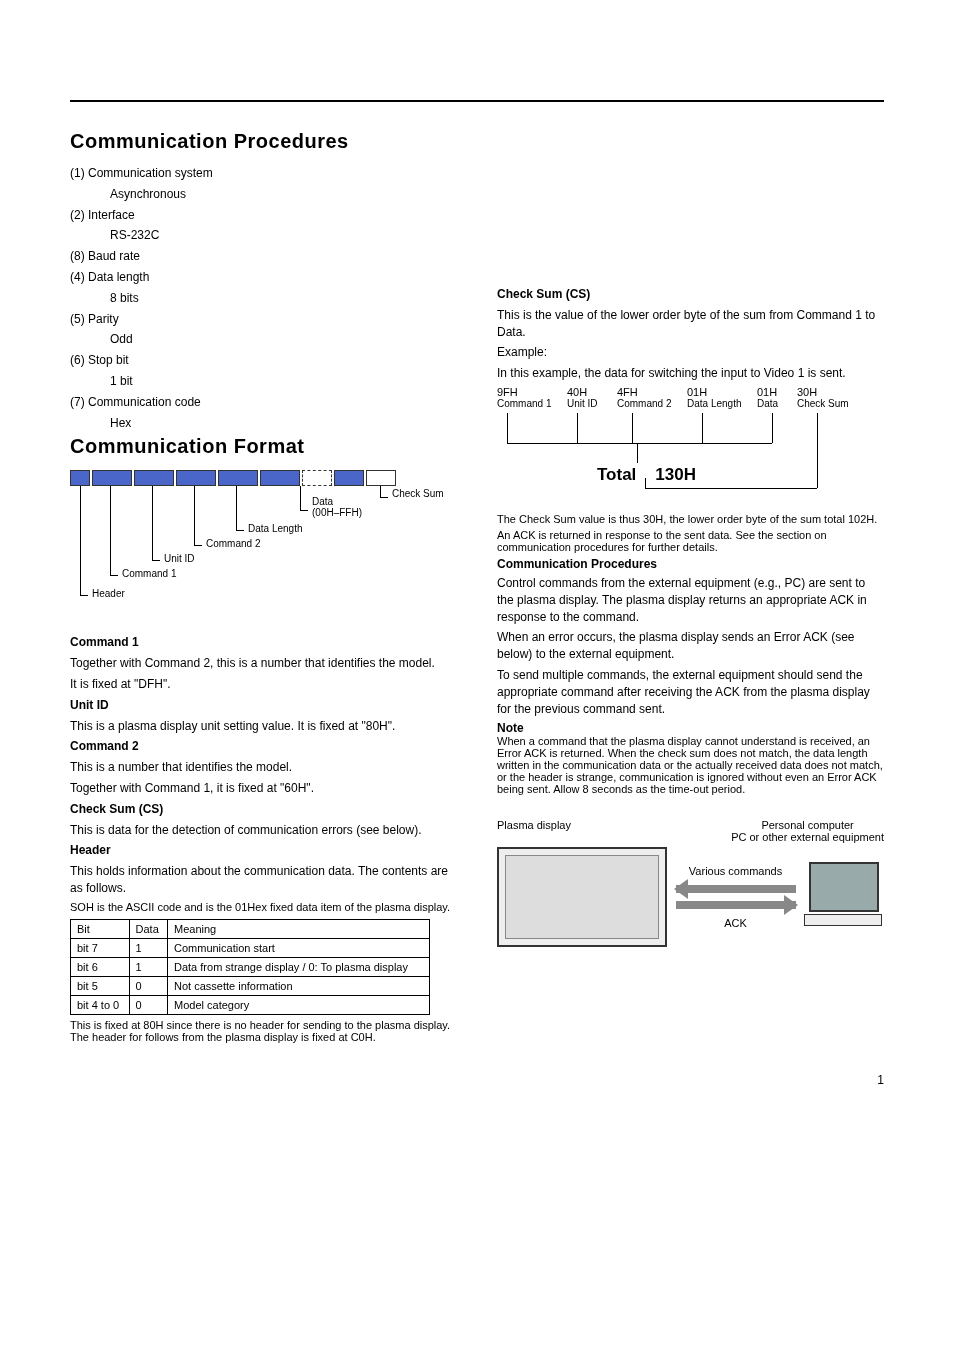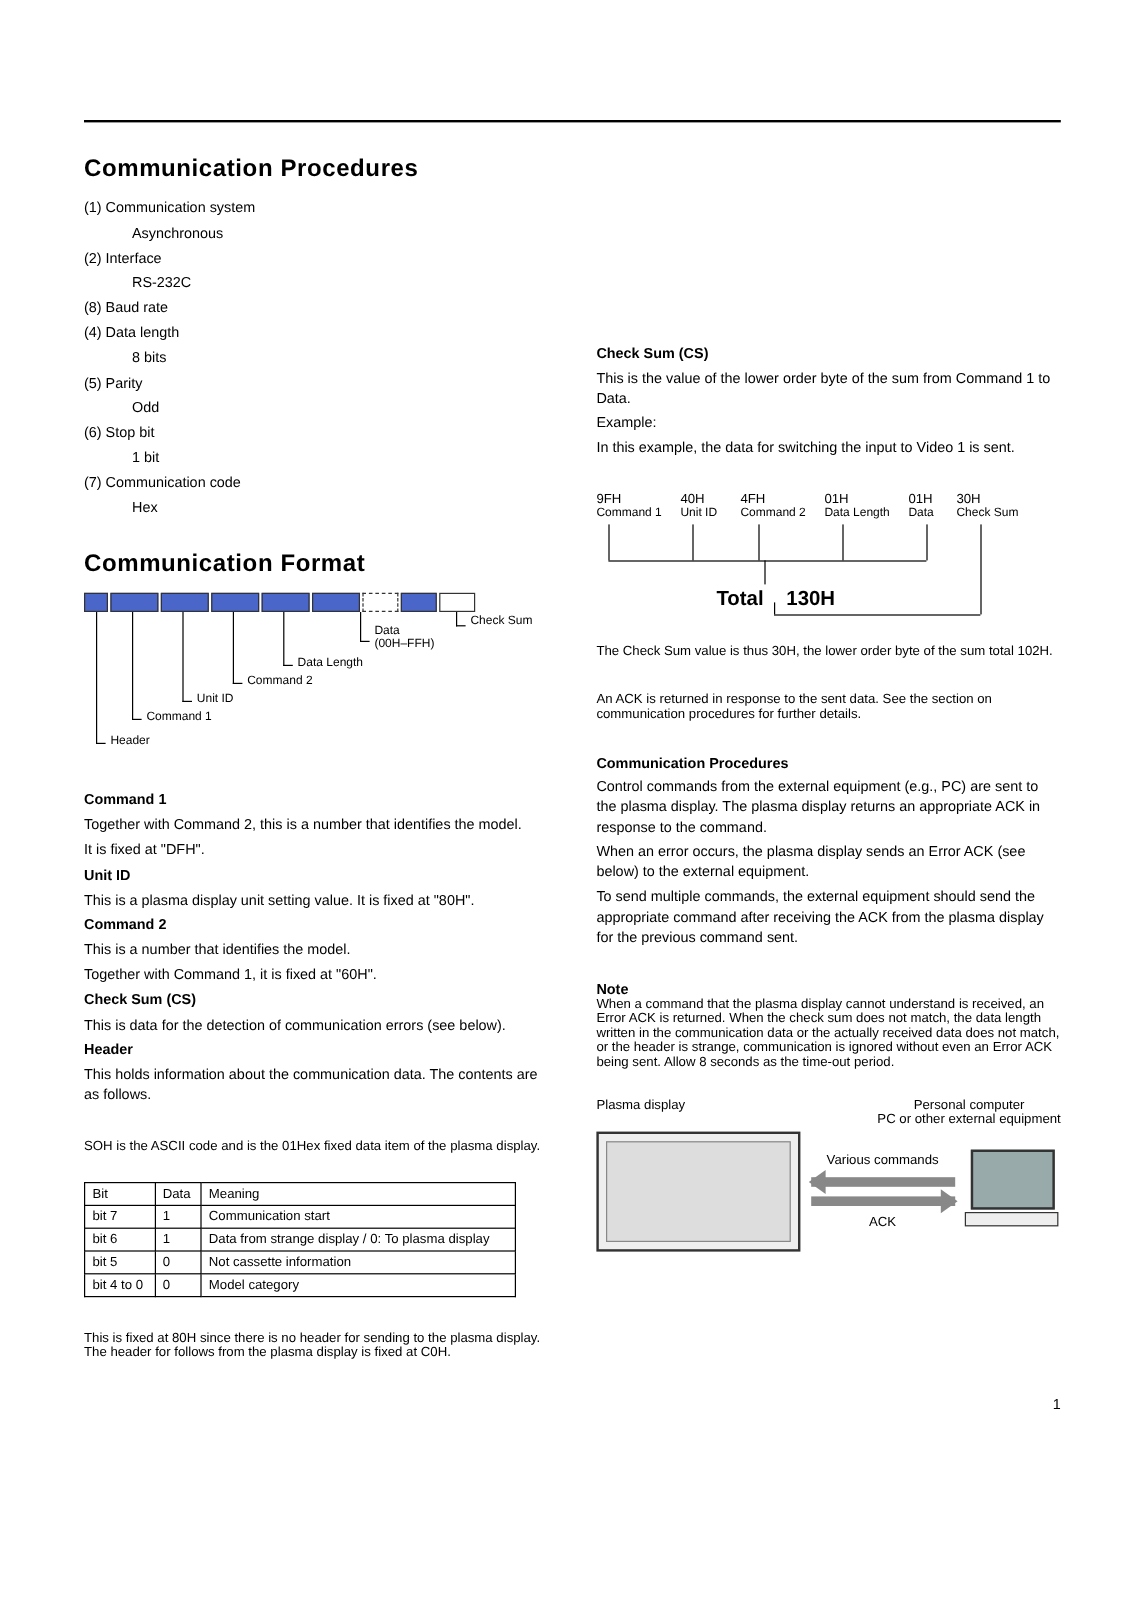--- a/index.html
+++ b/index.html
@@ -23,21 +23,21 @@
     margin: 8px 0 12px 0;
     font-family: Arial Black, Arial, sans-serif;
   }
   .two-col {
     display: flex;
     gap: 40px;
   }
   .col { flex: 1; min-width: 0; }
   .params-block p { margin: 4px 0; line-height: 1.4; }
   .indent { padding-left: 40px; }
-  .space-top { margin-top: 28px; }
+  .space-top { margin-top: 4px; }
   .packet-row { display: flex; gap: 2px; }
   .pkt-cell {
     height: 16px;
     border: 1px solid #333;
   }
   .pkt-blue { background: #4a66c8; }
   .pkt-dash { border-style: dashed; background: #fff; }
   .pkt-white { background: #fff; }
   .drop {
     position: absolute;
@@ -51,21 +51,21 @@
     padding-left: 4px;
   }
   .packet-outer {
     position: relative;
     height: 160px;
   }
 
   
   table.cmdtab {
     border-collapse: collapse;
-    margin-top: 24px;
+    margin-top: 6px;
     width: 360px;
   }
   table.cmdtab th, table.cmdtab td {
     border: 1px solid #000;
     padding: 3px 6px;
     font-size: 11px;
     text-align: left;
     font-weight: normal;
   }
 

